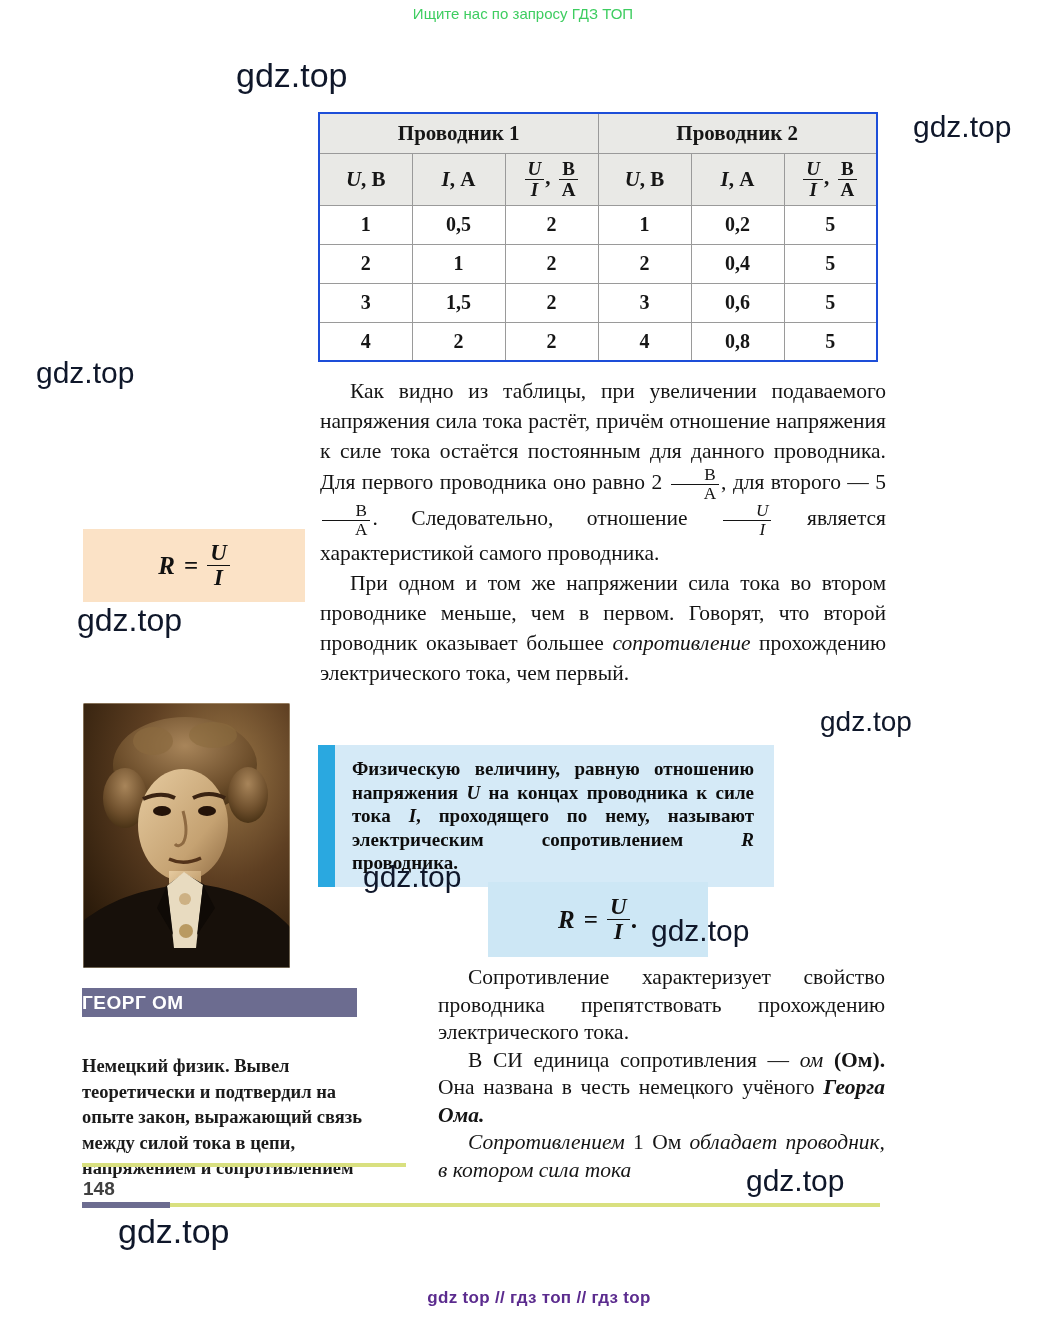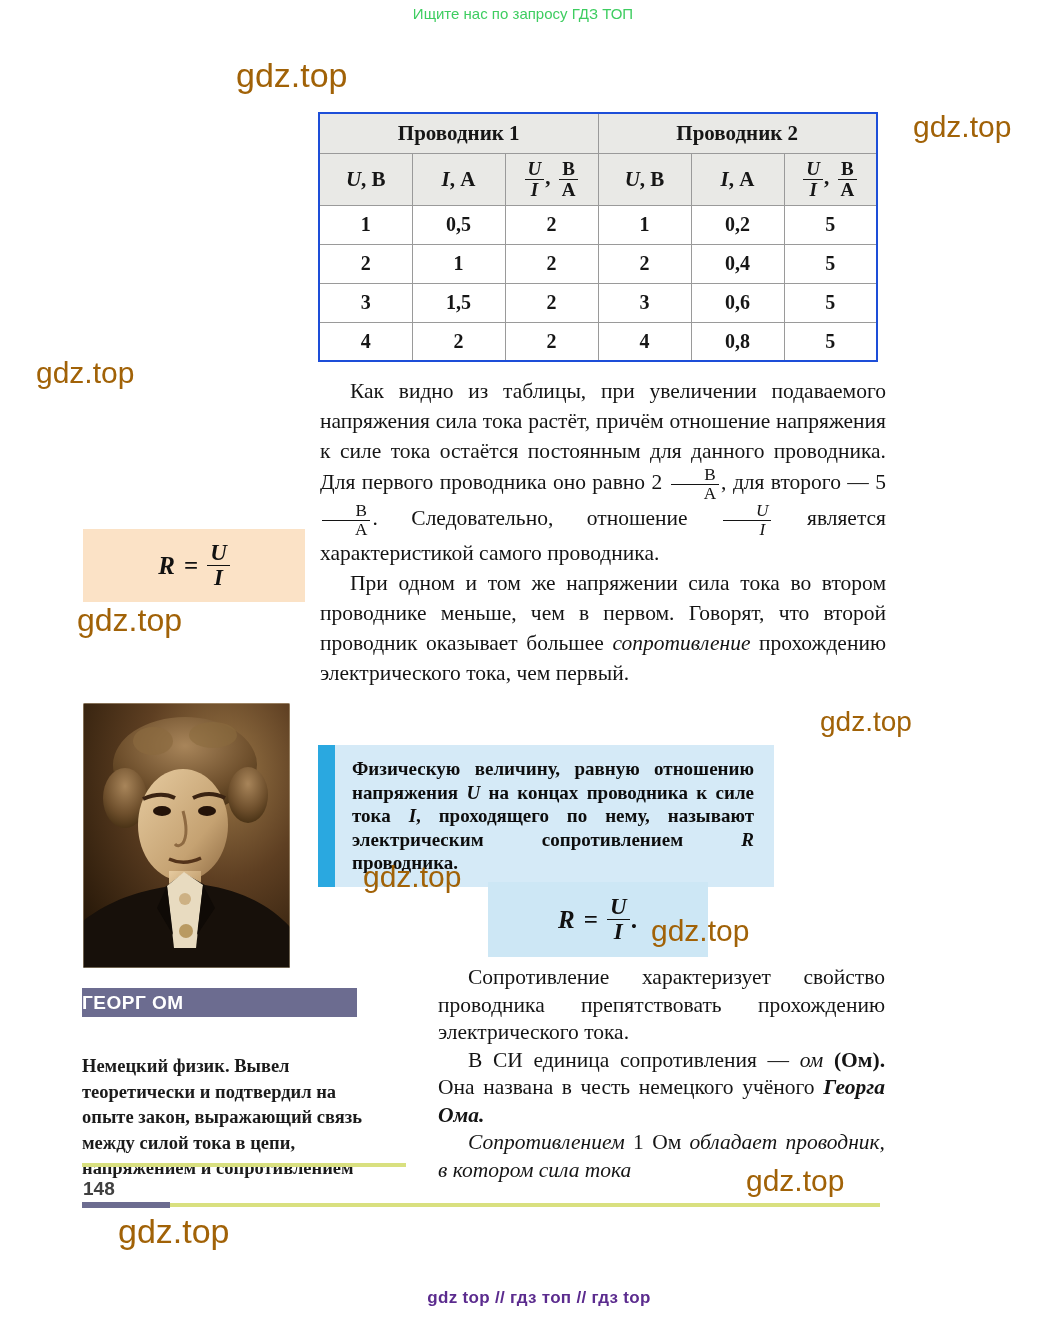--- a/index.html
+++ b/index.html
@@ -7,21 +7,21 @@
         font-family:"Liberation Serif",serif;color:#141414;}
 
   
   .banner-top{position:absolute;left:0;top:5px;width:100%;text-align:center;
     font-family:"Liberation Sans",sans-serif;font-size:15px;color:var(--banner-green,#3ecd60);}
   .footer-links{position:absolute;left:16px;top:1288px;width:100%;text-align:center;
     font-family:"Liberation Sans",sans-serif;font-size:17px;font-weight:bold;
     color:var(--footer-purple,#5b2b8e);letter-spacing:.3px;}
 
   
-  .wm{position:absolute;font-family:"Liberation Sans",sans-serif;color:#a16207;
+  .wm{position:absolute;font-family:"Liberation Sans",sans-serif;color:#0f172a;
       z-index:6;white-space:nowrap;}
   .wm1{left:236px;top:56px;font-size:34px;}
   .wm2{left:913px;top:110px;font-size:30px;}
   .wm3{left:36px;top:356px;font-size:30px;}
   .wm4{left:77px;top:602px;font-size:32px;}
   .wm5{left:820px;top:706px;font-size:28px;}
   .wm6{left:363px;top:860px;font-size:30px;}
   .wm7{left:651px;top:914px;font-size:30px;}
   .wm8{left:746px;top:1164px;font-size:30px;}
   .wm9{left:118px;top:1212px;font-size:34px;}

